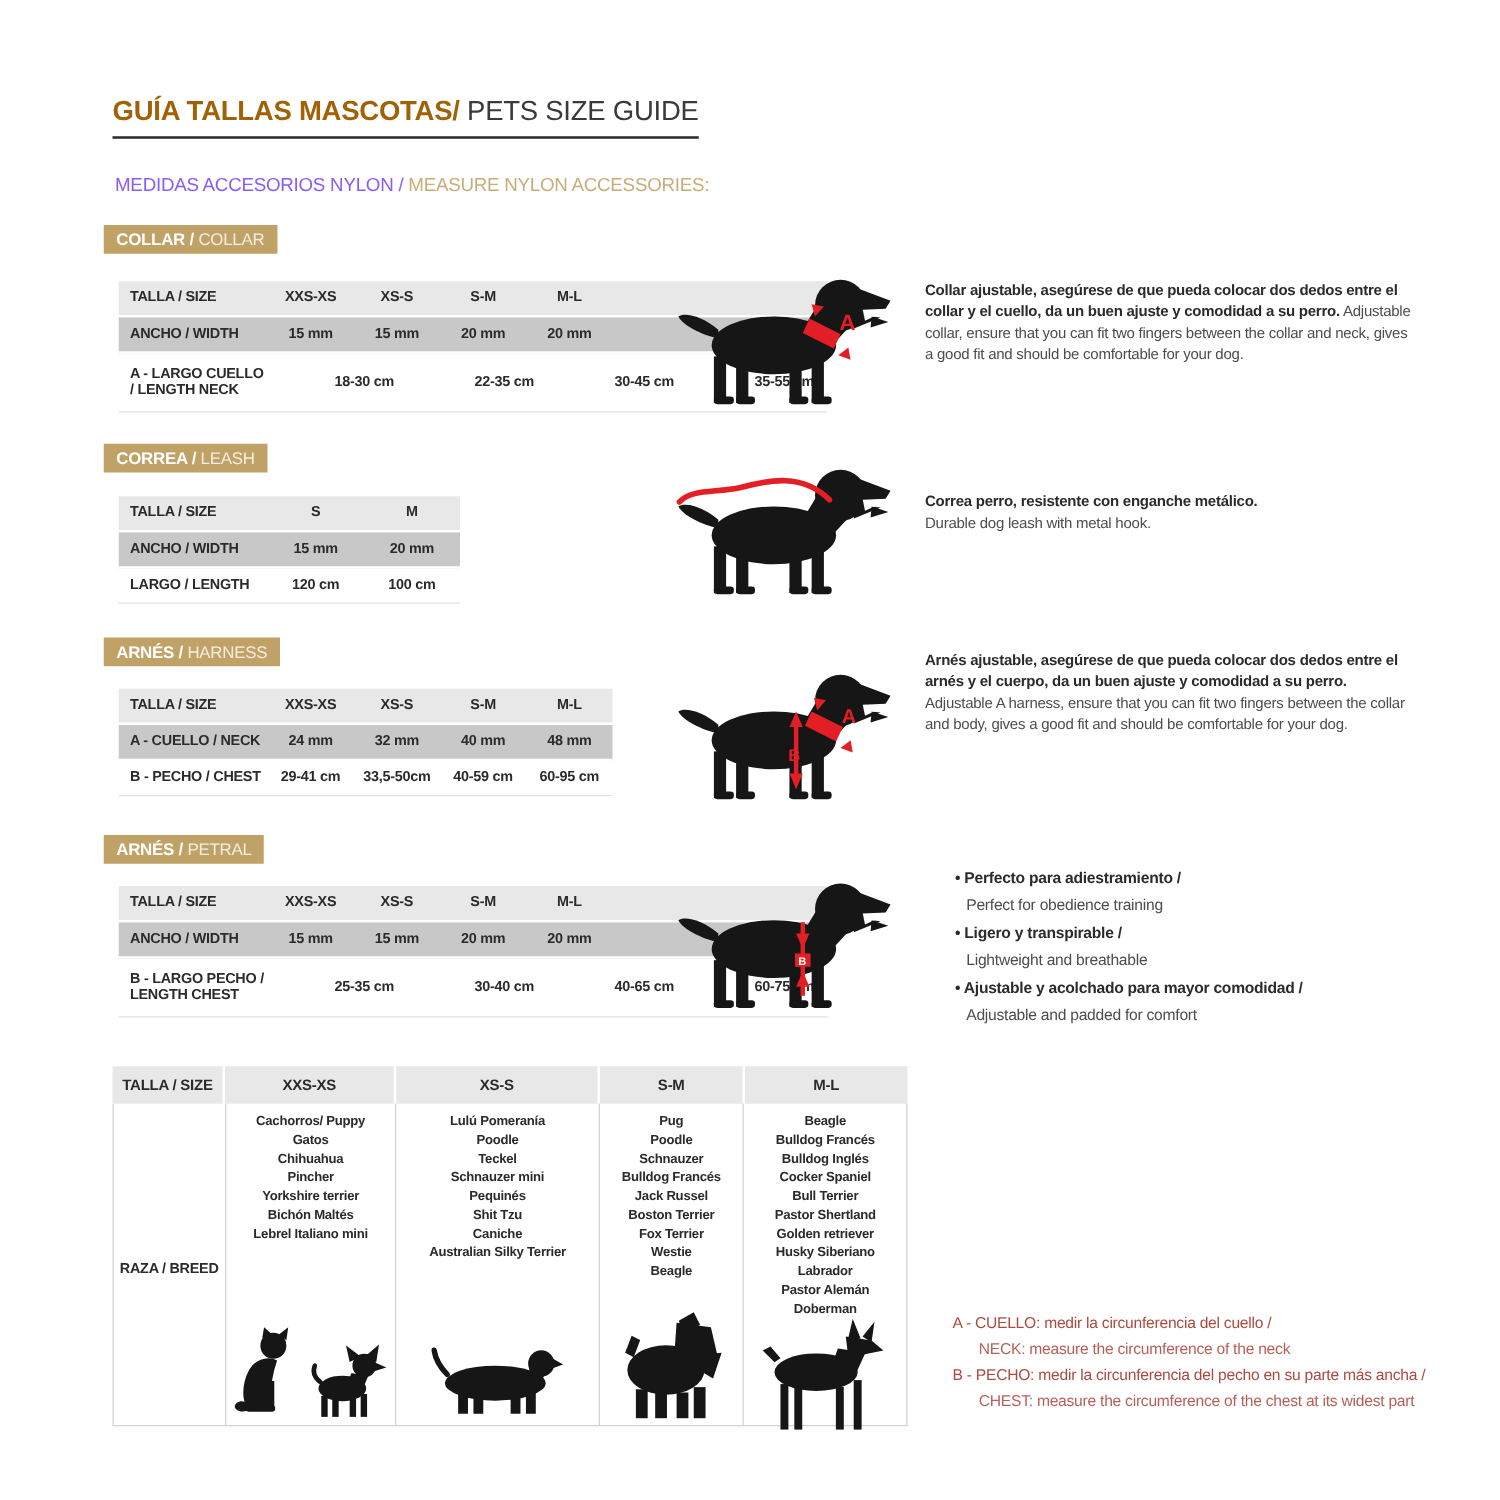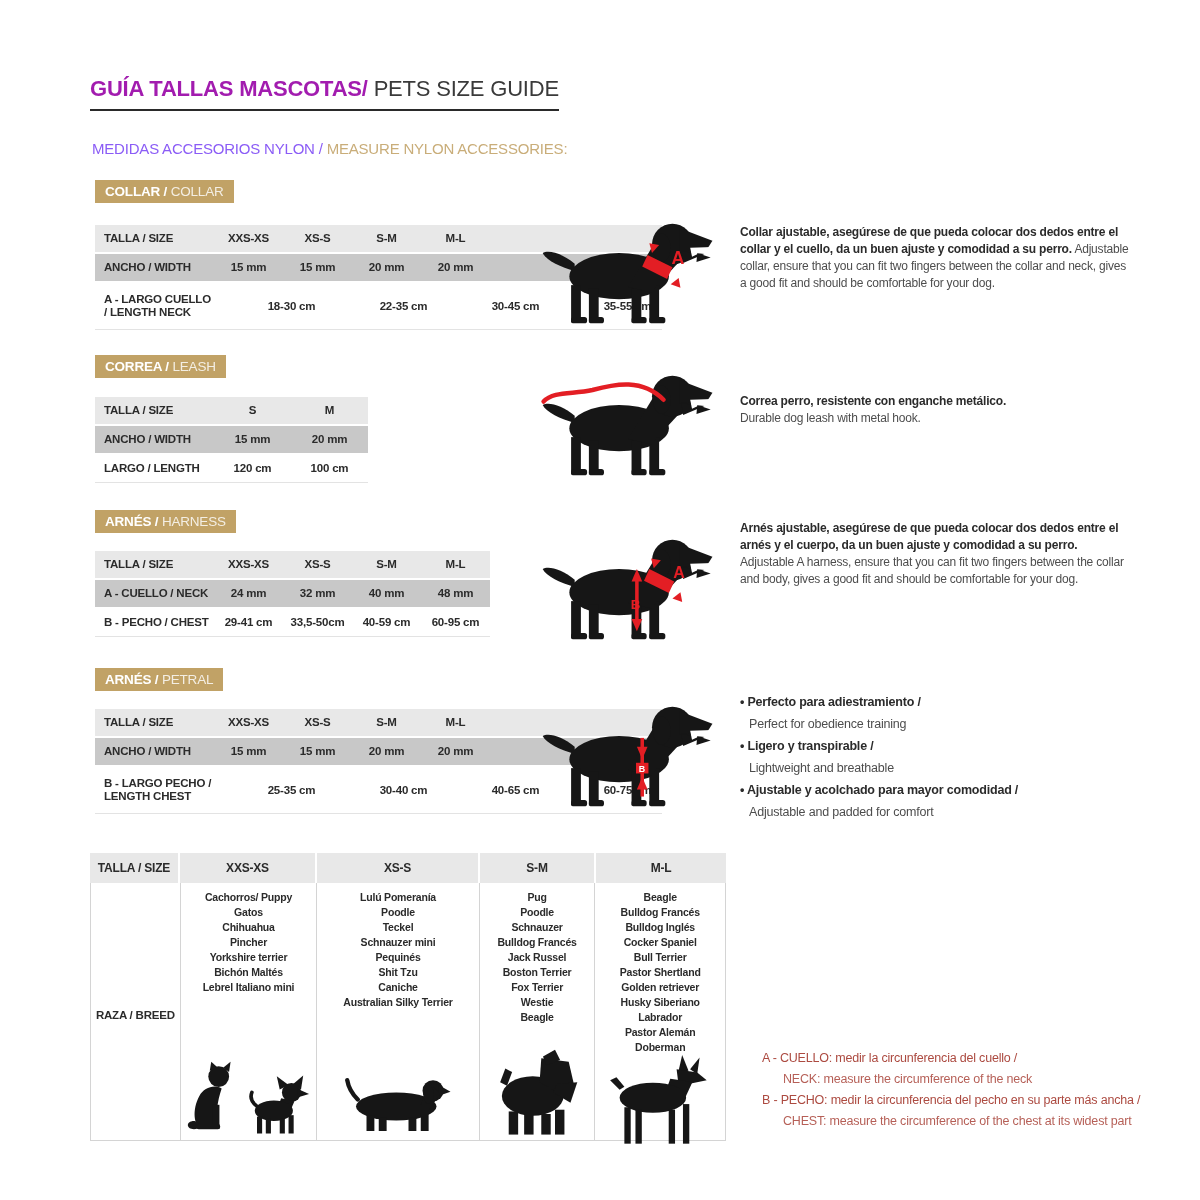--- a/index.html
+++ b/index.html
@@ -3,28 +3,28 @@
 <meta charset="utf-8">
 <style>
   html,body{margin:0;padding:0;background:#fff;}
   body{font-family:"Liberation Sans","DejaVu Sans",sans-serif;color:#2b2b2b;}
   #page{position:relative;width:1200px;height:1200px;background:#fff;overflow:hidden;
         font-stretch:condensed;letter-spacing:-0.2px;}
 
   
   .title{position:absolute;left:90px;top:76px;font-size:22px;padding-bottom:7px;
          border-bottom:2px solid #2a2a2a;white-space:nowrap;}
-  .title .es{font-weight:700;color:#a21caf;}
+  .title .es{font-weight:700;color:#a16207;}
   .title .en{font-weight:400;color:#3a3a3a;}
   .subtitle{position:absolute;left:92px;top:140px;font-size:15px;white-space:nowrap;}
   .subtitle .es{font-weight:400;color:#8b5cf6;}
   .subtitle .en{font-weight:400;color:#C9AD79;}
 
   
-  .badge{position:absolute;left:95px;height:23px;line-height:23px;background:#C1A266;
+  .badge{position:absolute;left:83px;height:23px;line-height:23px;background:#C1A266;
          color:#fff;font-size:13.5px;padding:0 10px;white-space:nowrap;}
   .badge .es{font-weight:700;}
   .badge .en{font-weight:400;opacity:.82;}
 
   
   .stable{position:absolute;left:95px;font-size:11.5px;font-weight:700;color:#2b2b2b;}
   .trow{display:flex;align-items:center;min-height:27px;border-bottom:2px solid #fff;}
   .thead{background:#E8E8E8;}
   .tmid{background:#C8C8C8;}
   .twhite{background:#fff;border-bottom:1px solid #e3e3e3;}
@@ -37,21 +37,21 @@
   .tall .trow:last-child{min-height:46px;gap:43px;}
 
   
   .dogbox{position:absolute;left:537px;width:182px;height:120px;}
   .dogbox svg{width:100%;height:100%;}
 
   
   .desc{position:absolute;left:740px;width:392px;font-size:12px;line-height:17px;}
   .desc .es{font-weight:700;color:#2b2b2b;}
   .desc .en{font-weight:400;color:#4d4d4d;}
-  .bullets{position:absolute;left:740px;width:400px;font-size:12.5px;line-height:22px;}
+  .bullets{position:absolute;left:764px;width:400px;font-size:12.5px;line-height:22px;}
   .bullets .es{font-weight:700;color:#2b2b2b;}
   .bullets .es::before{content:"• ";}
   .bullets .en{font-weight:400;color:#4d4d4d;padding-left:9px;}
 
   
   .btable{position:absolute;left:90px;top:853px;width:636px;font-size:12px;}
   .bhead{display:flex;height:30px;}
   .bhcell{background:#E8E8E8;font-weight:700;display:flex;align-items:center;justify-content:center;
           border-right:2px solid #fff;box-sizing:border-box;}
   .bhcell:last-child{border-right:none;}

